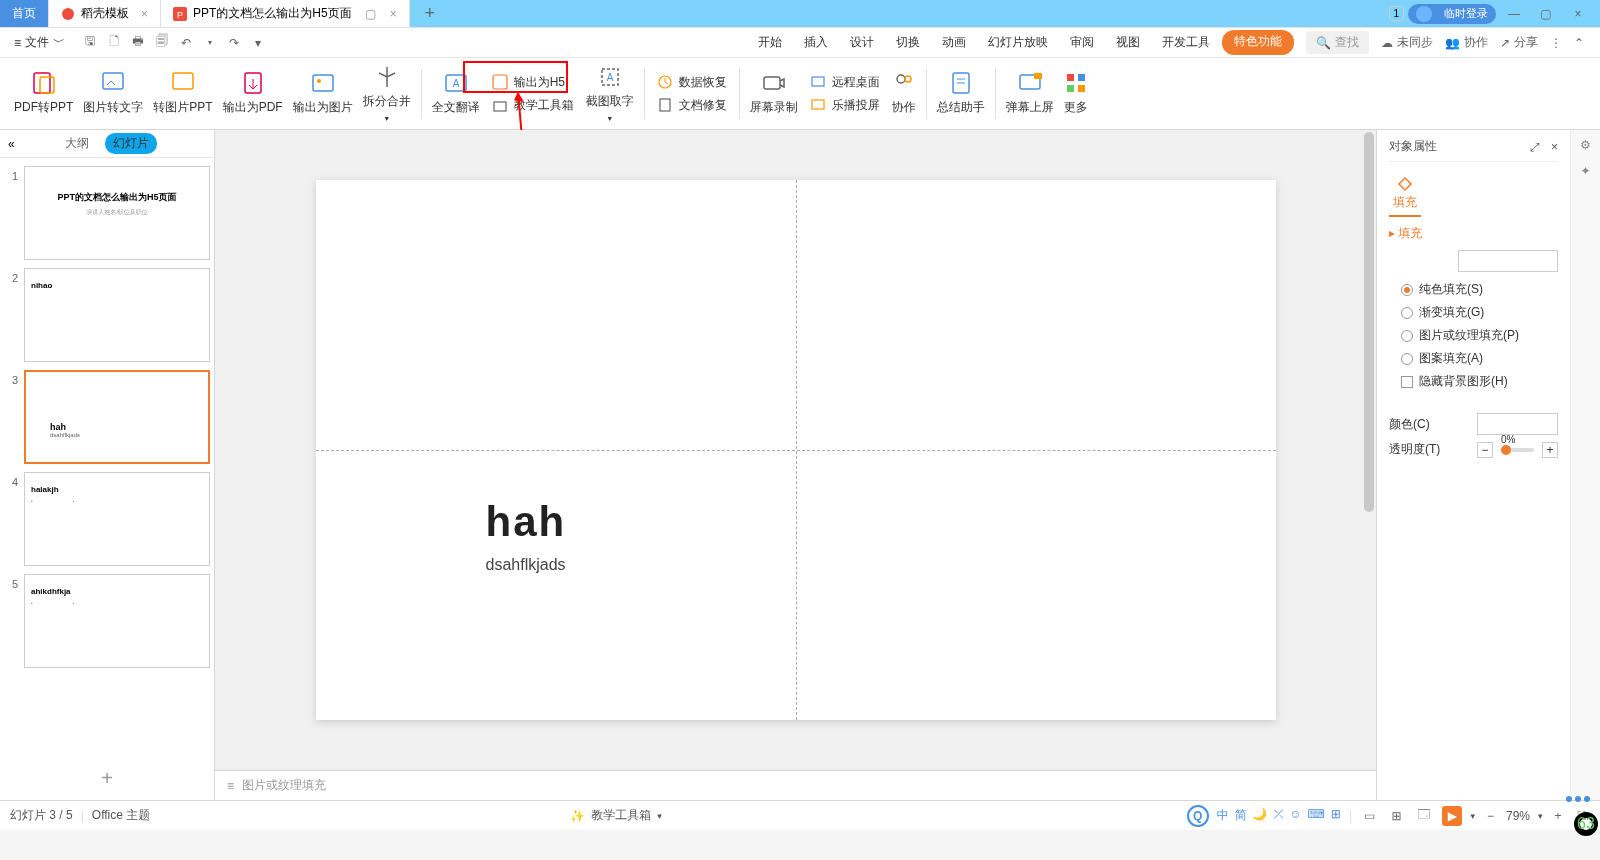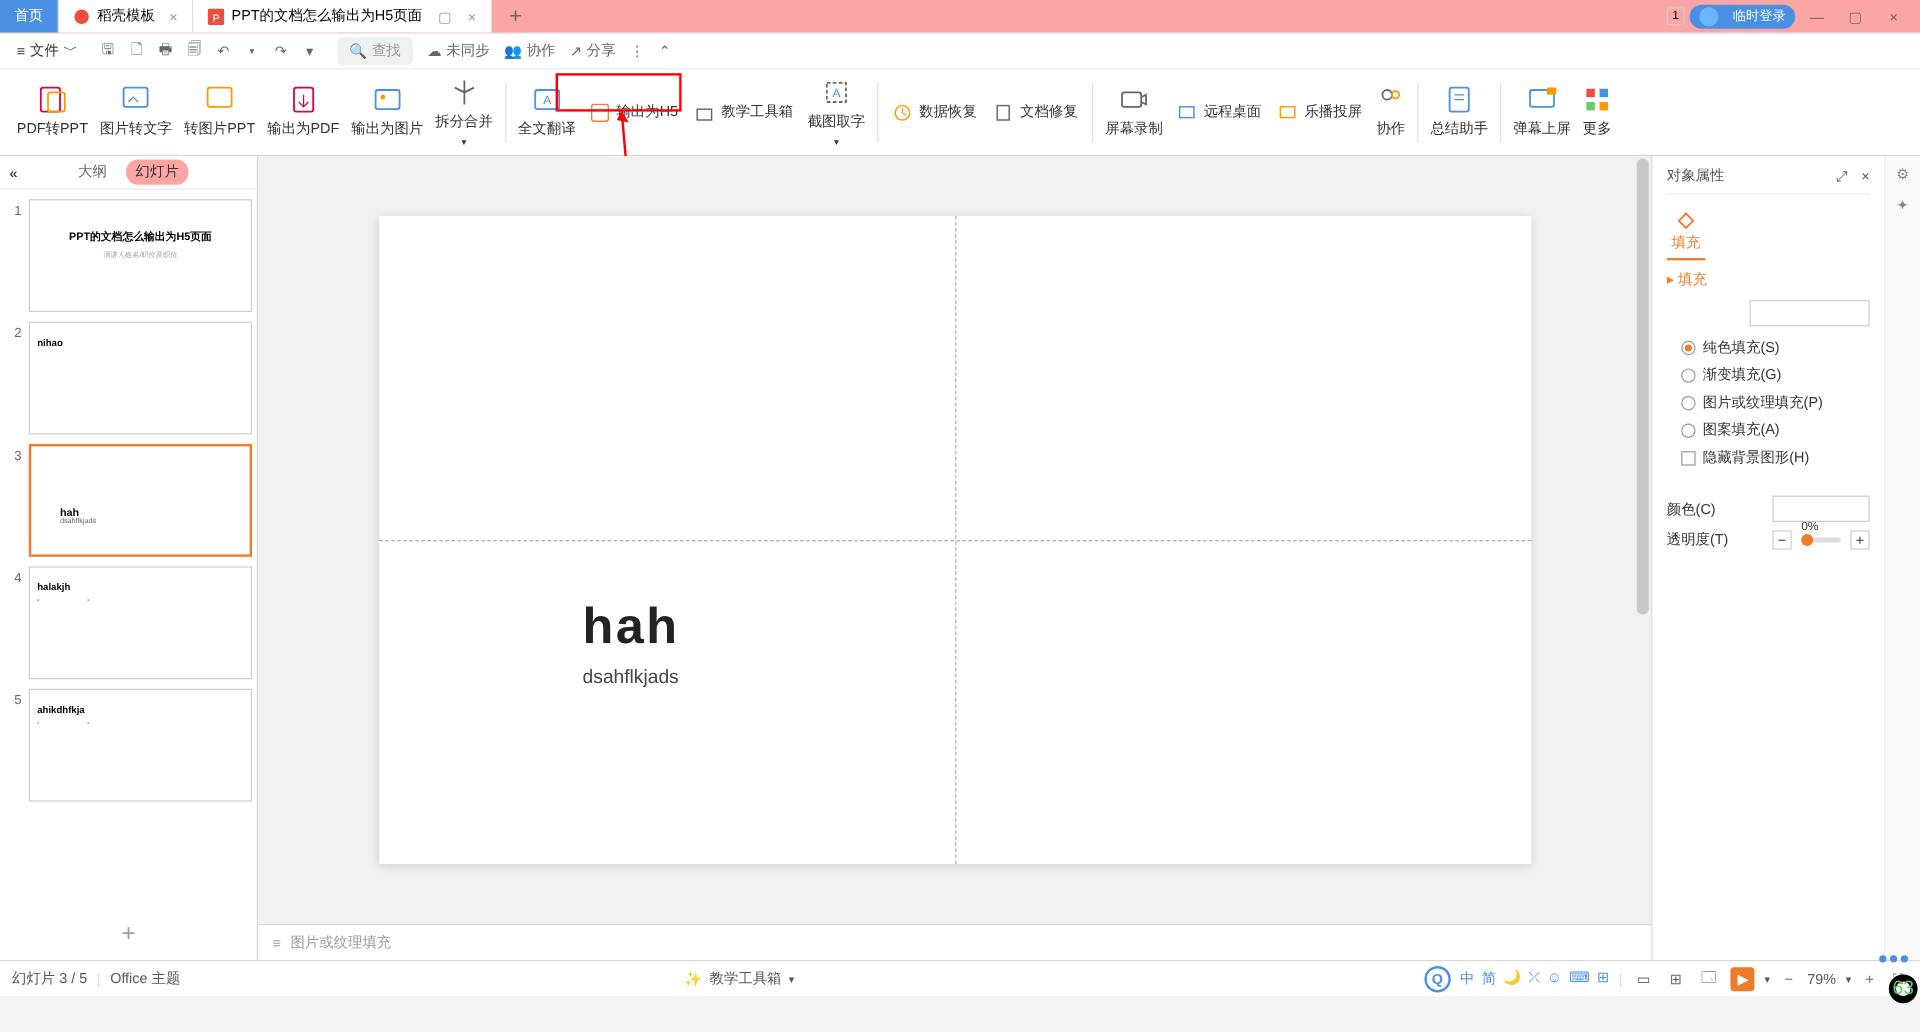--- a/index.html
+++ b/index.html
@@ -1,19 +1,19 @@
 <!DOCTYPE html>
 <html><head>
 <meta charset="utf-8">
 <style>
 * { margin: 0; padding: 0; box-sizing: border-box; font-family: "Microsoft YaHei", Arial, sans-serif; }
 body { width: 1600px; height: 860px; background: #f5f5f5; overflow: hidden; position: relative; font-size: 12px; }
 
 
-.title-bar { height: 28px; background: #fca5a5; display: flex; align-items: stretch; border-bottom: 1px solid #e0e0e0; }
+.title-bar { height: 28px; background: #7dd3fc; display: flex; align-items: stretch; border-bottom: 1px solid #e0e0e0; }
 .tab { display: flex; align-items: center; padding: 0 12px; border-right: 1px solid #e0e0e0; background: #fff; cursor: pointer; gap: 6px; }
 .tab.home { background: #4a90e2; color: #fff; font-weight: 500; }
 .tab.active { background: #fff; }
 .tab-icon { width: 14px; height: 14px; display: inline-flex; align-items: center; justify-content: center; }
 .tab-close { margin-left: 6px; color: #999; }
 .tab-plus { width: 40px; display: flex; align-items: center; justify-content: center; font-size: 18px; color: #666; }
 .title-right { margin-left: auto; display: flex; align-items: center; gap: 4px; padding-right: 8px; }
 .win-btn { width: 28px; height: 24px; display: flex; align-items: center; justify-content: center; color: #666; }
 .login-badge { background: #4a90e2; color: #fff; padding: 2px 8px; border-radius: 10px; font-size: 11px; display: flex; gap: 4px; }
 .login-avatar { width: 16px; height: 16px; border-radius: 50%; background: #6bb6ff; }
@@ -27,31 +27,31 @@
 .menu-tab { padding: 4px 10px; color: #333; cursor: pointer; }
 .menu-tab.feature { background: #f07b2a; color: #fff; border-radius: 12px; padding: 3px 12px; }
 .menu-right { display: flex; align-items: center; gap: 12px; margin-left: 12px; padding-right: 8px; }
 .search-box { background: #f0f0f0; border-radius: 4px; padding: 3px 10px; display: flex; align-items: center; gap: 4px; color: #999; }
 .sync-item { color: #666; display: flex; align-items: center; gap: 4px; }
 
 
 .ribbon { height: 72px; background: #fff; display: flex; align-items: center; padding: 4px 10px; border-bottom: 1px solid #d8d8d8; gap: 2px; }
 .ribbon-btn { display: flex; flex-direction: column; align-items: center; gap: 4px; padding: 2px 4px; cursor: pointer; color: #333; }
 .ribbon-icon { width: 24px; height: 24px; display: flex; align-items: center; justify-content: center; }
-.ribbon-small { display: flex; flex-direction: row; gap: 2px; justify-content: space-between; }
+.ribbon-small { display: flex; flex-direction: column; gap: 2px; justify-content: space-between; }
 .ribbon-small-btn { display: flex; align-items: center; gap: 6px; padding: 2px 6px; font-size: 12px; color: #333; }
 .ribbon-sep { width: 1px; height: 50px; background: #e0e0e0; margin: 0 4px; }
 .red-box { border: 2px solid #ff0000; position: absolute; pointer-events: none; }
 
 
 .workspace { display: flex; height: 670px; }
 .thumb-panel { width: 215px; background: #fff; border-right: 1px solid #d8d8d8; display: flex; flex-direction: column; }
 .thumb-header { height: 28px; display: flex; align-items: center; justify-content: center; gap: 8px; border-bottom: 1px solid #e8e8e8; }
 .thumb-tab { padding: 2px 8px; color: #666; }
-.thumb-tab.active { background: #fca5a5; border-radius: 10px; color: #333; }
+.thumb-tab.active { background: #0ea5e9; border-radius: 10px; color: #333; }
 .thumb-collapse { position: absolute; left: 8px; }
 .thumb-list { flex: 1; overflow-y: auto; padding: 8px 4px; }
 .thumb-item { display: flex; gap: 6px; margin-bottom: 8px; }
 .thumb-num { width: 14px; text-align: right; color: #666; font-size: 11px; padding-top: 4px; }
 .thumb-slide { flex: 1; height: 94px; background: #fff; border: 1px solid #ccc; padding: 6px; font-size: 8px; position: relative; }
 .thumb-slide.selected { border: 2px solid #f07b2a; }
 .thumb-add { text-align: center; padding: 10px; font-size: 20px; color: #999; }
 
 .canvas-area { flex: 1; background: #f0f0f0; display: flex; flex-direction: column; position: relative; }
 .slide-canvas { flex: 1; display: flex; align-items: center; justify-content: center; padding: 20px; position: relative; }
@@ -145,20 +145,32 @@
   </div>
   <div class="qat">
     <div class="qat-btn">🖫</div>
     <div class="qat-btn">🗋</div>
     <div class="qat-btn">🖶</div>
     <div class="qat-btn">🗐</div>
     <div class="qat-btn">↶</div>
     <div class="qat-btn" style="font-size:8px">▾</div>
     <div class="qat-btn">↷</div>
     <div class="qat-btn">▾</div>
+  </div>
+  <div class="menu-tabs">
+    <div class="menu-tab">开始</div>
+    <div class="menu-tab">插入</div>
+    <div class="menu-tab">设计</div>
+    <div class="menu-tab">切换</div>
+    <div class="menu-tab">动画</div>
+    <div class="menu-tab">幻灯片放映</div>
+    <div class="menu-tab">审阅</div>
+    <div class="menu-tab">视图</div>
+    <div class="menu-tab">开发工具</div>
+    <div class="menu-tab feature">特色功能</div>
   </div>
   <div class="menu-right">
     <div class="search-box">
       <span>🔍</span>
       <span>查找</span>
     </div>
     <div class="sync-item">
         <span>☁</span>
         <span>未同步</span>
       </div>

